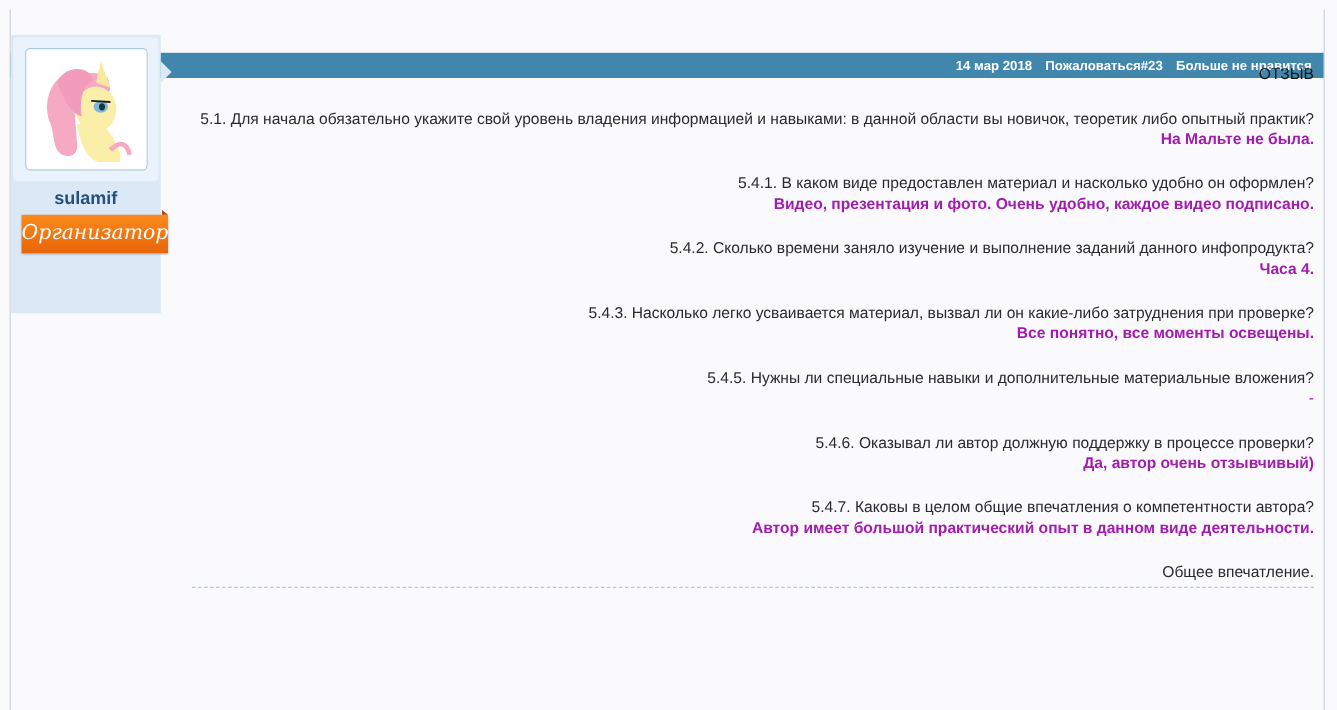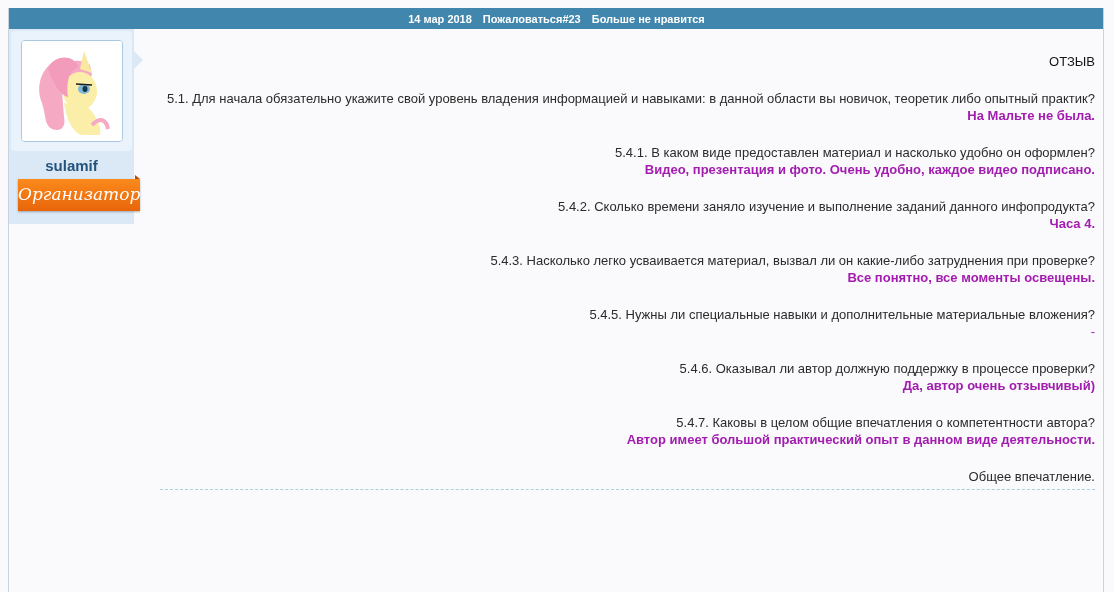--- a/index.html
+++ b/index.html
@@ -12,30 +12,30 @@
     .post {
       position: absolute; left: 8px; top: 8px;
       width: 1096px; height: 600px;
       border-left: 1px solid #c7d3df;
       border-right: 1px solid #c7d3df;
       background: #fafafc;
     }
     .post-header {
       height: 21px;
       background: #4186ad;
-      display: flex; align-items: center; justify-content: center;
+      display: flex; align-items: center; justify-content: flex-end;
       padding: 0 10px 0 11px;
-      font-size: 11px; font-weight: bold; color: #fff;
+      font-size: 11px; font-weight: bold; color: #fff; margin-top: 36px;
     }
     .post-header .left, .post-header .right { display: flex; gap: 11px; }
     .post-header span { cursor: default; }
     .post-header .link { cursor: pointer; }
     .user-col {
       position: absolute; left: 0; top: 21px;
-      width: 125px; height: 195px;
+      width: 125px; height: 232px;
       background: #dbe9f6;
     }
     .avatar-box {
       position: absolute; left: 2px; top: 2px;
       width: 121px; height: 120px;
       background: #eaf3fb;
       border-radius: 4px;
     }
     .avatar {
       position: absolute; left: 10px; top: 9px;

